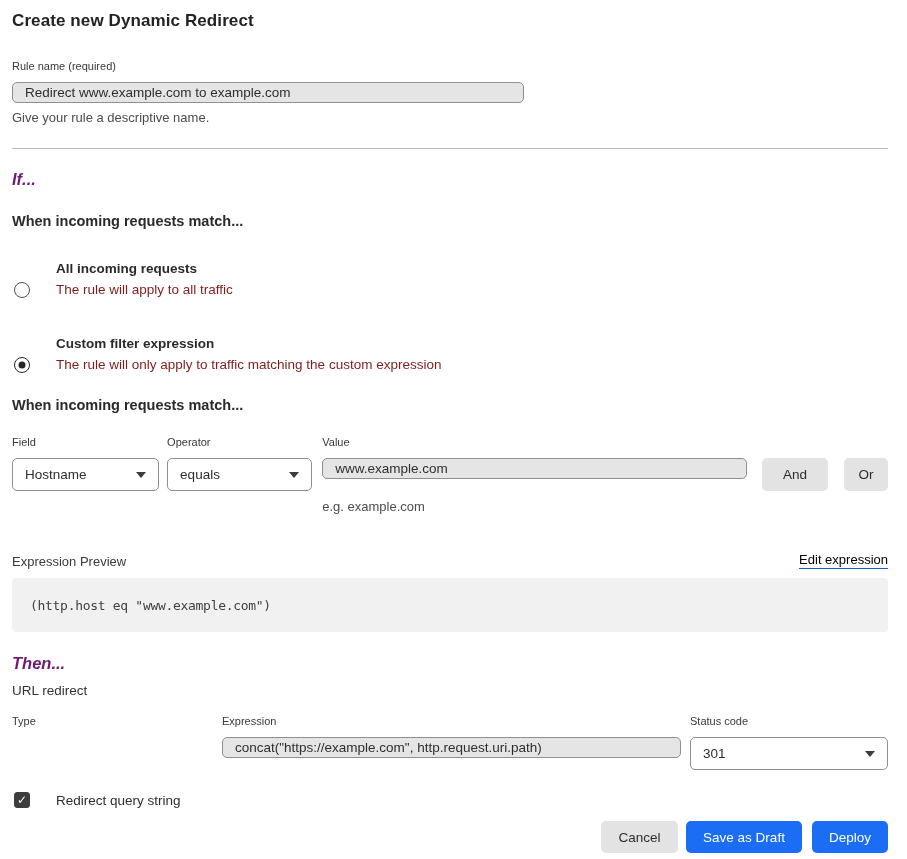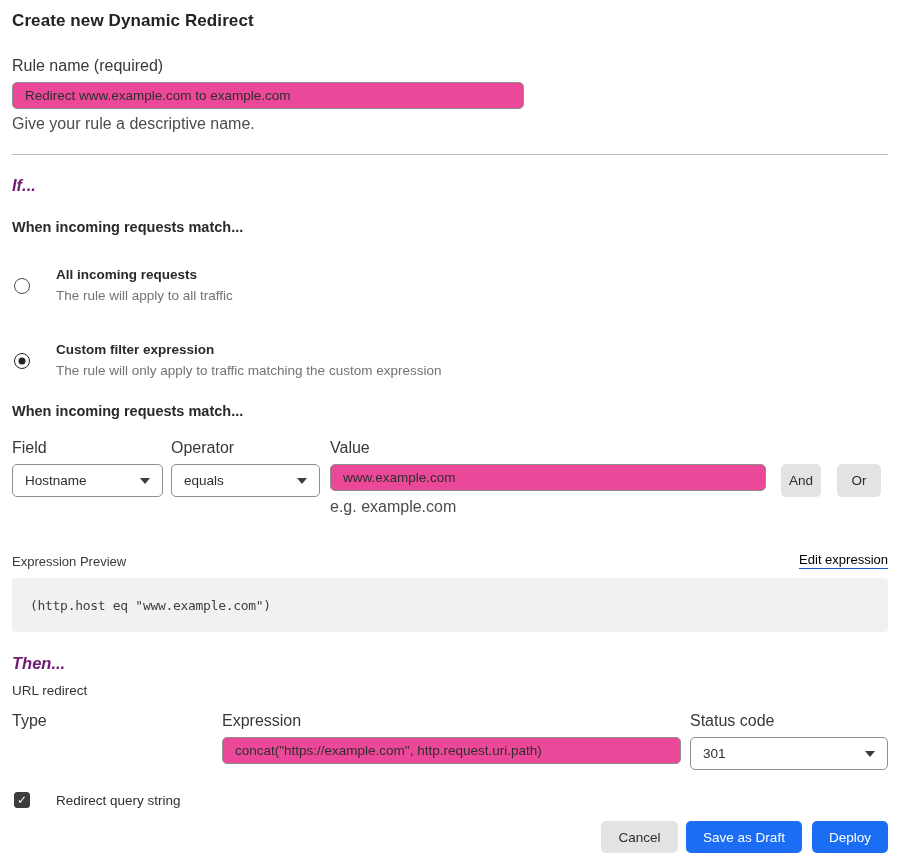--- a/index.html
+++ b/index.html
@@ -6,53 +6,53 @@
   html, body { background: #ffffff; }
   body {
     font-family: "Liberation Sans", "DejaVu Sans", sans-serif;
     color: #303030;
     width: 907px;
   }
   .page { width: 876px; margin-left: 12px; padding-top: 11px; padding-bottom: 14px; }
 
   h1.page-title { font-size: 17px; font-weight: 700; color: #232323; letter-spacing: .1px; }
 
-  .field-label { display: block; font-size: 16px; color: #383838; line-height: 16px; }
-  .help-text { font-size: 16px; color: #4c4c4c; line-height: 16px; margin-top: 7px; }
+  .field-label { display: block; font-size: 11px; color: #383838; line-height: 16px; }
+  .help-text { font-size: 13px; color: #4c4c4c; line-height: 16px; margin-top: 7px; }
 
   .text-input {
-    display: block; height: 27px; border: 1px solid #8f8f8f; border-radius: 5px;
-    padding: 0 12px; font-size: 13.5px; color: #2e2e2e; background: #ec4899; outline: none;
+    display: block; height: 21px; border: 1px solid #8f8f8f; border-radius: 5px;
+    padding: 0 12px; font-size: 13.5px; color: #2e2e2e; background: #e5e5e5; outline: none;
     font-family: "Liberation Sans", sans-serif;
   }
   .rule-name-input { width: 512px; margin-top: 8px; }
 
   .divider { border: none; border-top: 1px solid #bcbcbc; margin-top: 22px; }
 
   h2.section-heading { font-size: 16.5px; font-weight: 700; color: #701a75; font-style: italic; }
   .if-heading { margin-top: 21px; }
   .then-heading { margin-top: 22px; }
   h3.sub-heading { font-size: 14.5px; font-weight: 700; color: #2a2a2a; margin-top: 24px; }
   .match2 { margin-top: 45px; }
 
   
-  .radio-option { display: flex; align-items: center; margin-top: 31px; cursor: pointer; }
+  .radio-option { display: flex; align-items: flex-end; margin-top: 31px; cursor: pointer; }
   .radio-option + .radio-option { margin-top: 37px; }
   .radio {
     flex: none; width: 16px; height: 16px; border: 1.5px solid #4e4e4e; border-radius: 50%;
     margin: 1px 0 0 2px; position: relative; background: #fff;
   }
   .radio.checked { border-color: #242424; }
   .radio.checked::after {
     content: ""; position: absolute; left: 50%; top: 50%; transform: translate(-50%, -50%);
     width: 7px; height: 7px; border-radius: 50%; background: #242424;
   }
   .radio-texts { margin-left: 26px; }
   .radio-label { font-size: 13.5px; font-weight: 700; color: #2a2a2a; line-height: 17px; }
-  .radio-desc { font-size: 13.5px; color: #737373; line-height: 17px; margin-top: 4px; }
+  .radio-desc { font-size: 13.5px; color: #7f1d1d; line-height: 17px; margin-top: 4px; }
 
   
   .builder-row, .then-row { display: flex; align-items: flex-start; margin-top: 21px; }
   .col .field-label { margin-bottom: 8px; }
   .select {
     height: 33px; border: 1px solid #8f8f8f; border-radius: 5px; background: #fff;
     display: flex; align-items: center; justify-content: space-between;
     padding: 0 12px; font-size: 13.5px; color: #2e2e2e; cursor: pointer;
   }
   .chev {
@@ -63,24 +63,24 @@
   .operator-col { width: 149px; margin-right: 10px; }
   .value-col { width: 436px; margin-right: 15px; }
   .value-col .text-input { width: 100%; }
   .andor-col { display: flex; gap: 16px; margin-top: 24px; }
 
   .btn {
     height: 33px; border: none; border-radius: 5px; font-size: 13.5px; cursor: pointer;
     font-family: "Liberation Sans", sans-serif; display: inline-flex; align-items: center; justify-content: center;
   }
   .btn.gray { background: #e3e3e3; color: #2d2d2d; }
-  .and-btn { width: 40px; }
+  .and-btn { width: 66px; }
   .or-btn { width: 44px; }
 
-  .eg-help { margin-top: 8px; color: #4c4c4c; }
+  .eg-help { margin-top: 20px; color: #4c4c4c; }
 
   
   .preview-header { display: flex; align-items: flex-end; justify-content: space-between; margin-top: 37px; }
   .preview-label { font-size: 13px; color: #3a3a3a; }
   .edit-link {
     font-size: 13px; color: #000000; text-decoration: none; cursor: pointer;
     border-bottom: 1px solid #1a5fc8; padding-bottom: 1px;
   }
   .code-block {
     margin-top: 9px; background: #f1f1f1; border-radius: 4px; height: 54px;

